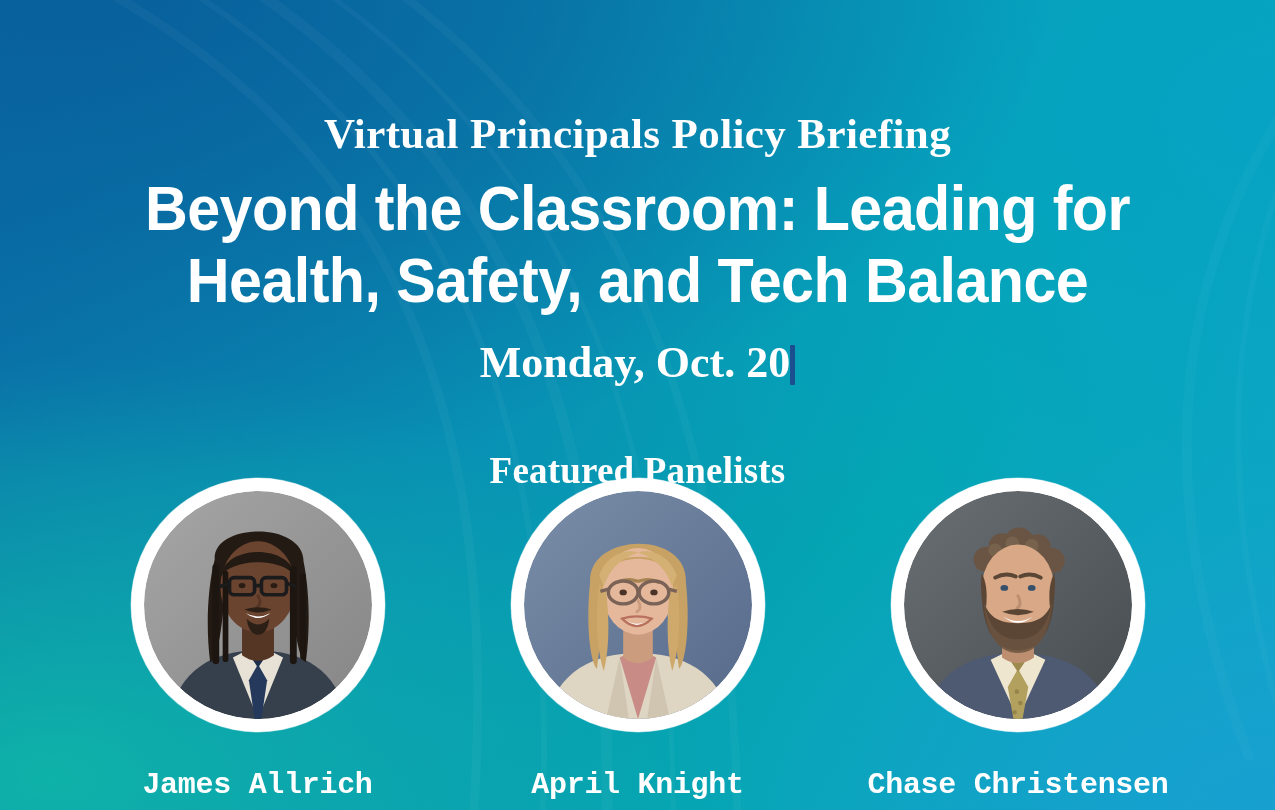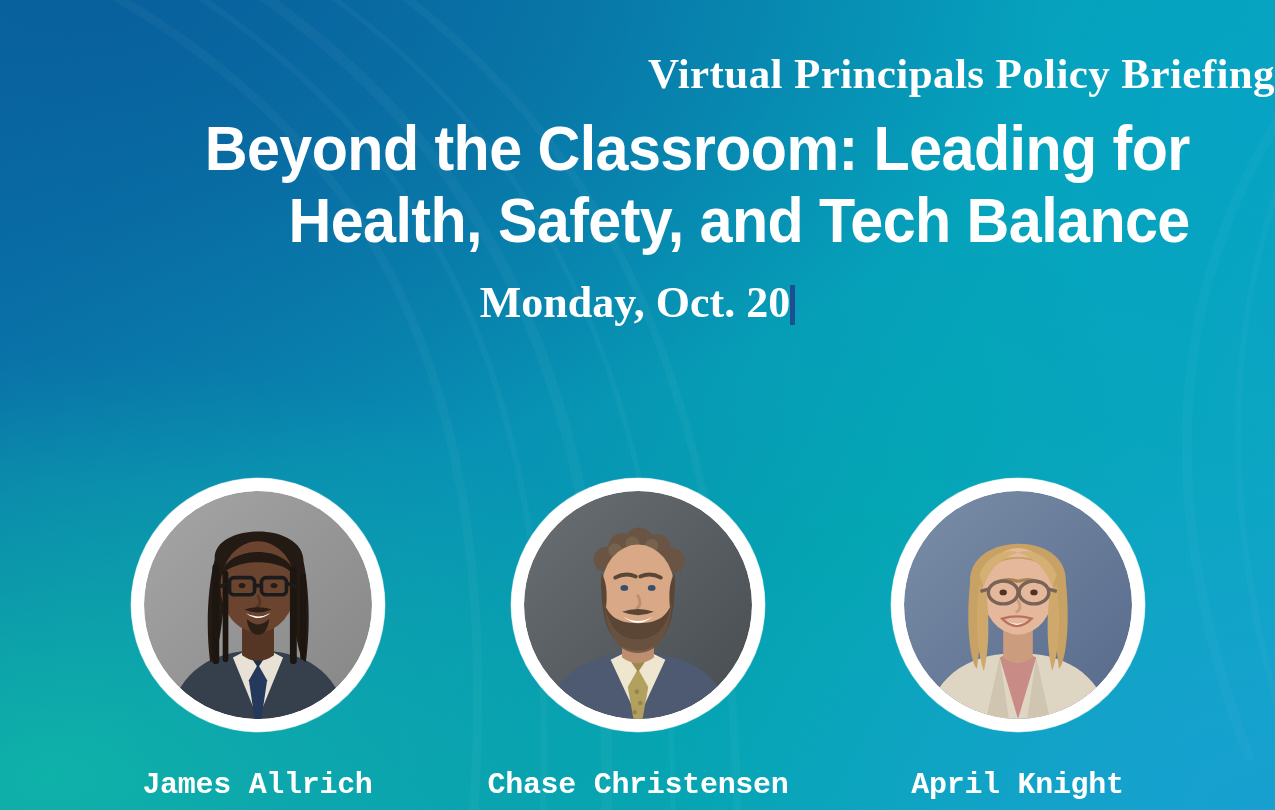--- a/index.html
+++ b/index.html
@@ -27,22 +27,22 @@
     position:absolute; inset:0;
     pointer-events:none;
     opacity:0.5;
   }
   #swoosh-layer svg { display:block; width:100%; height:100%; }
 
   
   .text-block {
     position:absolute;
     left:0; right:0; top:0;
-    text-align:right;
-    padding-top:52px;
+    text-align:center;
+    padding-top:112px;
   }
 
   .eyebrow {
     font-family:"Liberation Serif", serif;
     font-weight:700;
     font-size:43px;
     letter-spacing:0.4px;
     color:#ffffff;
     line-height:1.0;
   }
@@ -156,20 +156,21 @@
     <div class="headline">
       <div>Beyond the Classroom: Leading for</div>
       <div>Health, Safety, and Tech Balance</div>
     </div>
 
     <div class="datetime">
       <span>Monday, Oct. 20</span>
       <span class="divider"></span>
     </div>
 
+    <div class="featured-label">Featured Panelists</div>
   </div>
 
   <div class="panelists">
 
     <div class="panelist">
       <div class="avatar-ring">
         <div class="avatar">
           <svg viewBox="0 0 200 200" aria-hidden="true">
             <defs>
               <linearGradient id="bg1" x1="0" y1="0" x2="1" y2="1">
@@ -227,20 +228,81 @@
         </div>
       </div>
       <div class="panelist-name">James Allrich</div>
     </div>
 
     <div class="panelist">
       <div class="avatar-ring">
         <div class="avatar">
           <svg viewBox="0 0 200 200" aria-hidden="true">
             <defs>
+              <linearGradient id="bg3" x1="0" y1="0" x2="1" y2="1">
+                <stop offset="0%" stop-color="#7a8ea8"></stop>
+                  <stop offset="100%" stop-color="#56698a"></stop>
+              </linearGradient>
+              <clipPath id="c3">
+                  <circle cx="100" cy="100" r="100"></circle>
+                </clipPath>
+            </defs>
+            <g clip-path="url(#c3)">
+              <rect width="200" height="200" fill="url(#bg3)"></rect>
+
+              <path d="M20 200 C 28 158, 62 142, 100 142 C 138 142, 172 158, 180 200 Z" fill="#ded5c2"></path>
+
+              <path d="M84 146 L100 200 L116 146 L108 142 L92 142 Z" fill="#c88b86"></path>
+
+              <path d="M84 146 L72 200 L92 200 Z" fill="#cfc5b1"></path>
+              <path d="M116 146 L128 200 L108 200 Z" fill="#cfc5b1"></path>
+
+              <path d="M87 120 h26 v26 q-13 10 -26 0 Z" fill="#cc9c7e"></path>
+
+              <path d="M58 80 C 56 36, 144 34, 142 80 C 146 116, 142 150, 136 156 C 132 124, 130 104, 128 92 L72 92 C 70 104, 68 124, 64 156 C 58 150, 54 116, 58 80 Z" fill="#c8a264"></path>
+
+              <ellipse cx="100" cy="88" rx="31" ry="38" fill="#e5b89b"></ellipse>
+
+              <path d="M69 82 C 70 52, 130 52, 131 82 C 126 64, 118 58, 100 58 C 82 58, 74 64, 69 82 Z" fill="#c8a264"></path>
+              <path d="M66 74 C 72 56, 90 50, 100 54 C 88 58, 76 66, 70 84 Z" fill="#d4b075"></path>
+              <path d="M134 74 C 128 56, 110 50, 100 54 C 112 58, 124 66, 130 84 Z" fill="#d4b075"></path>
+
+              <path d="M66 82 C 62 112, 64 140, 70 158 C 76 134, 74 104, 72 88 Z" fill="#cfa96b"></path>
+              <path d="M134 82 C 138 112, 136 140, 130 158 C 124 134, 126 104, 128 88 Z" fill="#cfa96b"></path>
+
+              <path d="M82 80 q9 -4 17 -1" stroke="#a78352" stroke-width="3" fill="none" stroke-linecap="round"></path>
+              <path d="M101 79 q9 -3 17 1" stroke="#a78352" stroke-width="3" fill="none" stroke-linecap="round"></path>
+
+              <g fill="none" stroke="#7a6257" stroke-width="3">
+                <ellipse cx="87" cy="89" rx="13" ry="10"></ellipse>
+                <ellipse cx="114" cy="89" rx="13" ry="10"></ellipse>
+                <path d="M100 88 h1"></path>
+                  <path d="M74 86 l-7 2"></path>
+                  <path d="M127 86 l7 2"></path>
+              </g>
+
+              <ellipse cx="87" cy="89" rx="3.2" ry="2.5" fill="#4a3326"></ellipse>
+              <ellipse cx="114" cy="89" rx="3.2" ry="2.5" fill="#4a3326"></ellipse>
+
+              <path d="M100 96 q4 7 -1 10" stroke="#cc9c7e" stroke-width="2.5" fill="none" stroke-linecap="round"></path>
+
+              <path d="M88 113 q12 10 23 0 q-12 7 -23 0 Z" fill="#ffffff"></path>
+              <path d="M86 112 q13 -4 26 0 q-13 13 -26 0 Z" fill="none" stroke="#b9715f" stroke-width="2"></path>
+            </g>
+          </svg>
+        </div>
+      </div>
+      <div class="panelist-name">April Knight</div>
+    </div>
+
+    <div class="panelist">
+      <div class="avatar-ring">
+        <div class="avatar">
+          <svg viewBox="0 0 200 200" aria-hidden="true">
+            <defs>
               <linearGradient id="bg2" x1="0" y1="0" x2="1" y2="1">
                 <stop offset="0%" stop-color="#6a6f73"></stop>
                   <stop offset="100%" stop-color="#474c50"></stop>
               </linearGradient>
               <clipPath id="c2">
                   <circle cx="100" cy="100" r="100"></circle>
                 </clipPath>
             </defs>
             <g clip-path="url(#c2)">
               <rect width="200" height="200" fill="url(#bg2)"></rect>
@@ -292,75 +354,14 @@
               <path d="M86 106 q14 -5 28 0 q-14 6 -28 0 Z" fill="#5b4636"></path>
 
               <path d="M87 110 q13 11 26 0 q-13 8 -26 0 Z" fill="#ffffff"></path>
             </g>
           </svg>
         </div>
       </div>
       <div class="panelist-name">Chase Christensen</div>
     </div>
 
-    <div class="panelist">
-      <div class="avatar-ring">
-        <div class="avatar">
-          <svg viewBox="0 0 200 200" aria-hidden="true">
-            <defs>
-              <linearGradient id="bg3" x1="0" y1="0" x2="1" y2="1">
-                <stop offset="0%" stop-color="#7a8ea8"></stop>
-                  <stop offset="100%" stop-color="#56698a"></stop>
-              </linearGradient>
-              <clipPath id="c3">
-                  <circle cx="100" cy="100" r="100"></circle>
-                </clipPath>
-            </defs>
-            <g clip-path="url(#c3)">
-              <rect width="200" height="200" fill="url(#bg3)"></rect>
-
-              <path d="M20 200 C 28 158, 62 142, 100 142 C 138 142, 172 158, 180 200 Z" fill="#ded5c2"></path>
-
-              <path d="M84 146 L100 200 L116 146 L108 142 L92 142 Z" fill="#c88b86"></path>
-
-              <path d="M84 146 L72 200 L92 200 Z" fill="#cfc5b1"></path>
-              <path d="M116 146 L128 200 L108 200 Z" fill="#cfc5b1"></path>
-
-              <path d="M87 120 h26 v26 q-13 10 -26 0 Z" fill="#cc9c7e"></path>
-
-              <path d="M58 80 C 56 36, 144 34, 142 80 C 146 116, 142 150, 136 156 C 132 124, 130 104, 128 92 L72 92 C 70 104, 68 124, 64 156 C 58 150, 54 116, 58 80 Z" fill="#c8a264"></path>
-
-              <ellipse cx="100" cy="88" rx="31" ry="38" fill="#e5b89b"></ellipse>
-
-              <path d="M69 82 C 70 52, 130 52, 131 82 C 126 64, 118 58, 100 58 C 82 58, 74 64, 69 82 Z" fill="#c8a264"></path>
-              <path d="M66 74 C 72 56, 90 50, 100 54 C 88 58, 76 66, 70 84 Z" fill="#d4b075"></path>
-              <path d="M134 74 C 128 56, 110 50, 100 54 C 112 58, 124 66, 130 84 Z" fill="#d4b075"></path>
-
-              <path d="M66 82 C 62 112, 64 140, 70 158 C 76 134, 74 104, 72 88 Z" fill="#cfa96b"></path>
-              <path d="M134 82 C 138 112, 136 140, 130 158 C 124 134, 126 104, 128 88 Z" fill="#cfa96b"></path>
-
-              <path d="M82 80 q9 -4 17 -1" stroke="#a78352" stroke-width="3" fill="none" stroke-linecap="round"></path>
-              <path d="M101 79 q9 -3 17 1" stroke="#a78352" stroke-width="3" fill="none" stroke-linecap="round"></path>
-
-              <g fill="none" stroke="#7a6257" stroke-width="3">
-                <ellipse cx="87" cy="89" rx="13" ry="10"></ellipse>
-                <ellipse cx="114" cy="89" rx="13" ry="10"></ellipse>
-                <path d="M100 88 h1"></path>
-                  <path d="M74 86 l-7 2"></path>
-                  <path d="M127 86 l7 2"></path>
-              </g>
-
-              <ellipse cx="87" cy="89" rx="3.2" ry="2.5" fill="#4a3326"></ellipse>
-              <ellipse cx="114" cy="89" rx="3.2" ry="2.5" fill="#4a3326"></ellipse>
-
-              <path d="M100 96 q4 7 -1 10" stroke="#cc9c7e" stroke-width="2.5" fill="none" stroke-linecap="round"></path>
-
-              <path d="M88 113 q12 10 23 0 q-12 7 -23 0 Z" fill="#ffffff"></path>
-              <path d="M86 112 q13 -4 26 0 q-13 13 -26 0 Z" fill="none" stroke="#b9715f" stroke-width="2"></path>
-            </g>
-          </svg>
-        </div>
-      </div>
-      <div class="panelist-name">April Knight</div>
-    </div>
-
   </div>
 </div>
 
 </body></html>

